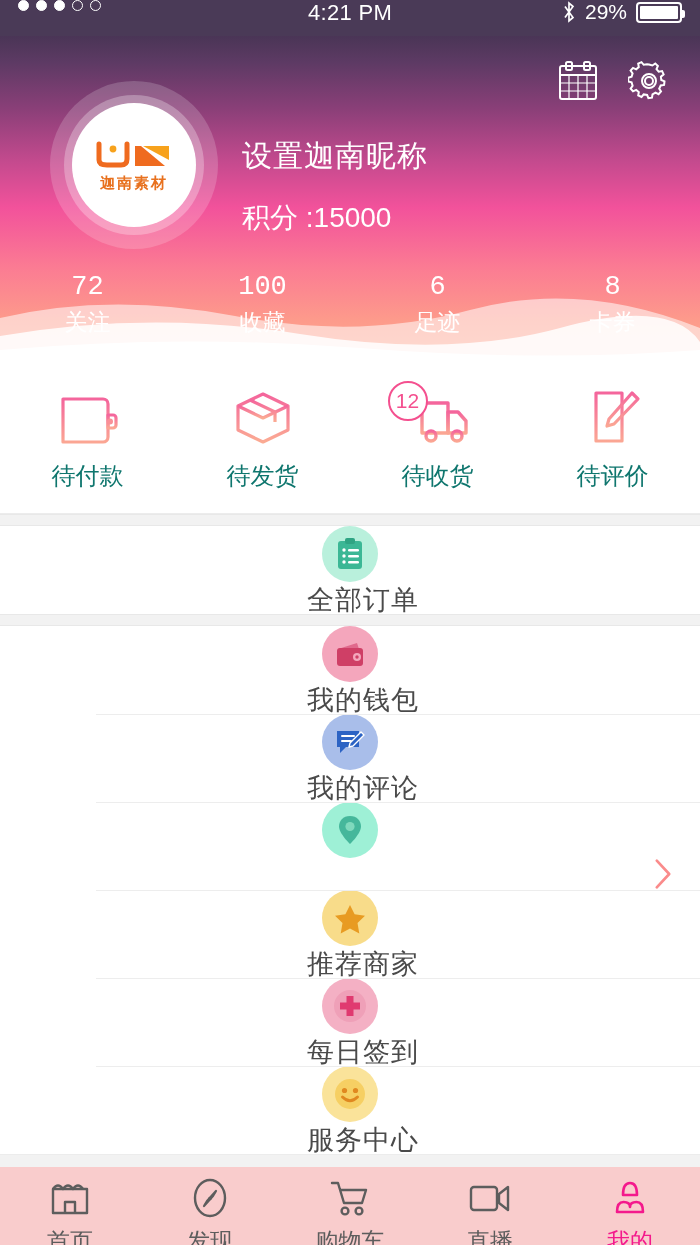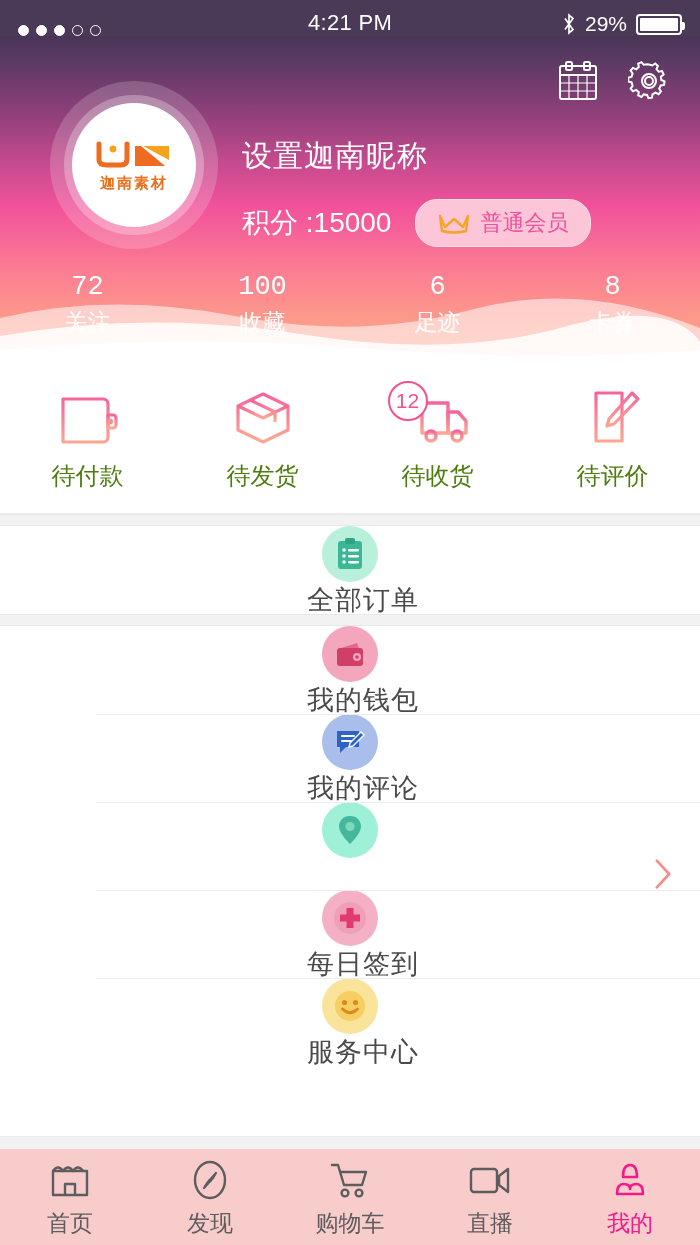--- a/index.html
+++ b/index.html
@@ -9,21 +9,21 @@
     background:#ffffff;
     overflow:hidden;
     position:relative;
   }
   .phone { width:700px; height:1245px; position:relative; display:flex; flex-direction:column; }
 
   
   .statusbar {
     height:36px; flex:0 0 36px;
     background:#4a3a57;
-    display:flex; align-items:flex-end;
+    display:flex; align-items:flex-start;
     padding:0 18px;
     color:#ffffff;
     position:relative;
   }
   .sb-left { display:flex; align-items:center; gap:7px; }
   .dot { width:11px; height:11px; border-radius:50%; border:1.6px solid #fff; }
   .dot.filled { background:#fff; }
   .sb-time {
     position:absolute; left:0; right:0; text-align:center;
     font-size:22px; letter-spacing:.3px; font-weight:400;
@@ -82,21 +82,21 @@
   .stat-label { font-size:23px; color:#ffffff; margin-top:4px; }
 
   
   .orders {
     flex:0 0 148px; background:#ffffff;
     display:flex; align-items:center;
     border-bottom:1px solid #ececec;
   }
   .order-cell { flex:1; display:flex; flex-direction:column; align-items:center; gap:13px; position:relative; }
   .order-icon { height:60px; display:flex; align-items:flex-end; justify-content:center; position:relative; }
-  .order-label { font-size:24px; color:#4d7c0f; }
+  .order-label { font-size:24px; color:#0f766e; }
   .badge {
     position:absolute; left:-12px; top:-6px;
     width:40px; height:40px; border-radius:50%;
     border:2.5px solid #f4508f; background:#ffffff;
     color:#f4508f; font-size:21px;
     display:flex; align-items:center; justify-content:center;
   }
 
   
   .gap { flex:0 0 12px; background:#f2f2f2; border-top:1px solid #e8e8e8; border-bottom:1px solid #e8e8e8; }
@@ -183,26 +183,20 @@
           </svg>
           <div class="logo-text">迦南素材</div>
         </div>
       </div>
     </div>
 
     <div class="hdr-info">
       <div class="nickname">设置迦南昵称</div>
       <div class="points-row">
         <div class="points">积分 :15000</div>
-        <div class="vip-badge">
-          <svg width="32" height="22" viewBox="0 0 32 22">
-            <path d="M2 4 L7 15 L16 7 L25 15 L30 4 L28 19 Q16 22 4 19 Z" fill="none" stroke="#f5a623" stroke-width="2.4" stroke-linejoin="round"></path>
-          </svg>
-          <span class="vip-text">普通会员</span>
-        </div>
       </div>
     </div>
 
     <div class="stats">
       <div class="stat">
         <div class="stat-num">72</div>
         <div class="stat-label">关注</div>
       </div>
       <div class="stat">
         <div class="stat-num">100</div>
@@ -380,20 +374,31 @@
         <svg width="26" height="32" viewBox="0 0 26 32">
           <path d="M13 2 C20 2 24 7 24 12.5 C24 19.5 13 30 13 30 C13 30 2 19.5 2 12.5 C2 7 6 2 13 2 Z" fill="#45b79b"></path>
           <circle cx="13" cy="12.5" r="4.6" fill="#7fd9bd"></circle>
         </svg>
       </span>
       <svg class="chev" viewBox="0 0 22 36">
         <path d="M4 3 L18 18 L4 33" fill="none" stroke="#fa8b8b" stroke-width="3" stroke-linecap="round" stroke-linejoin="round"></path>
       </svg>
     </div>
 
+    <div class="row">
+      <span class="row-icon" style="background:#f8dc8a">
+        <svg width="32" height="31" viewBox="0 0 32 31">
+          <path d="M16 2 L20.6 11.3 L31 12.8 L23.5 20.1 L25.3 30.4 L16 25.5 L6.7 30.4 L8.5 20.1 L1 12.8 L11.4 11.3 Z" fill="#e89b22"></path>
+        </svg>
+      </span>
+      <span class="row-label">推荐商家</span>
+      <svg class="chev" viewBox="0 0 22 36">
+        <path d="M4 3 L18 18 L4 33" fill="none" stroke="#fa8b8b" stroke-width="3" stroke-linecap="round" stroke-linejoin="round"></path>
+      </svg>
+    </div>
 
     <div class="row">
       <span class="row-icon" style="background:#f4b0c4">
         <svg width="44" height="44" viewBox="0 0 44 44">
           <circle cx="22" cy="22" r="16" fill="#efa0b8"></circle>
           <path d="M18.5 12 h7 v6.5 h6.5 v7 h-6.5 v6.5 h-7 v-6.5 h-6.5 v-7 h6.5 Z" fill="#e03a70"></path>
         </svg>
       </span>
       <span class="row-label">每日签到</span>
       <svg class="chev" viewBox="0 0 22 36">

